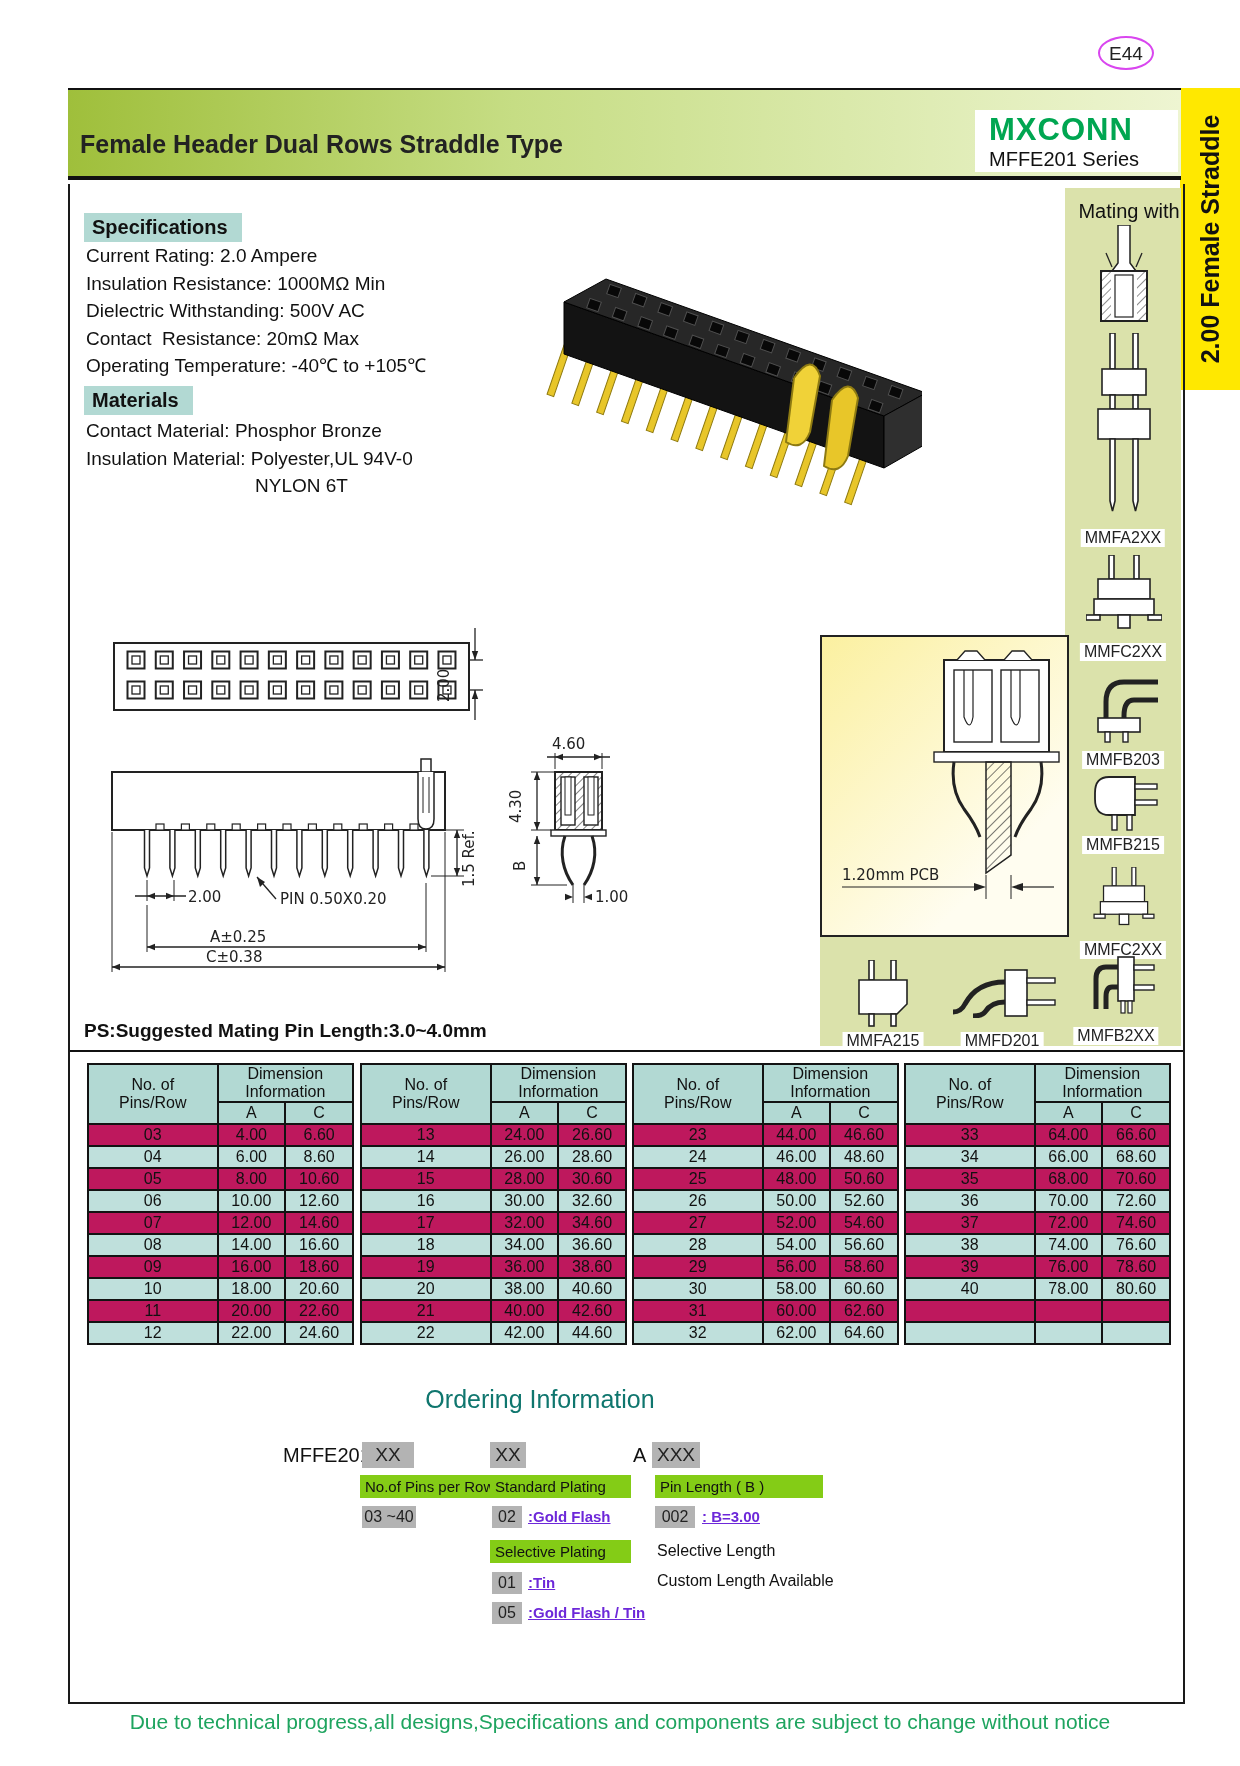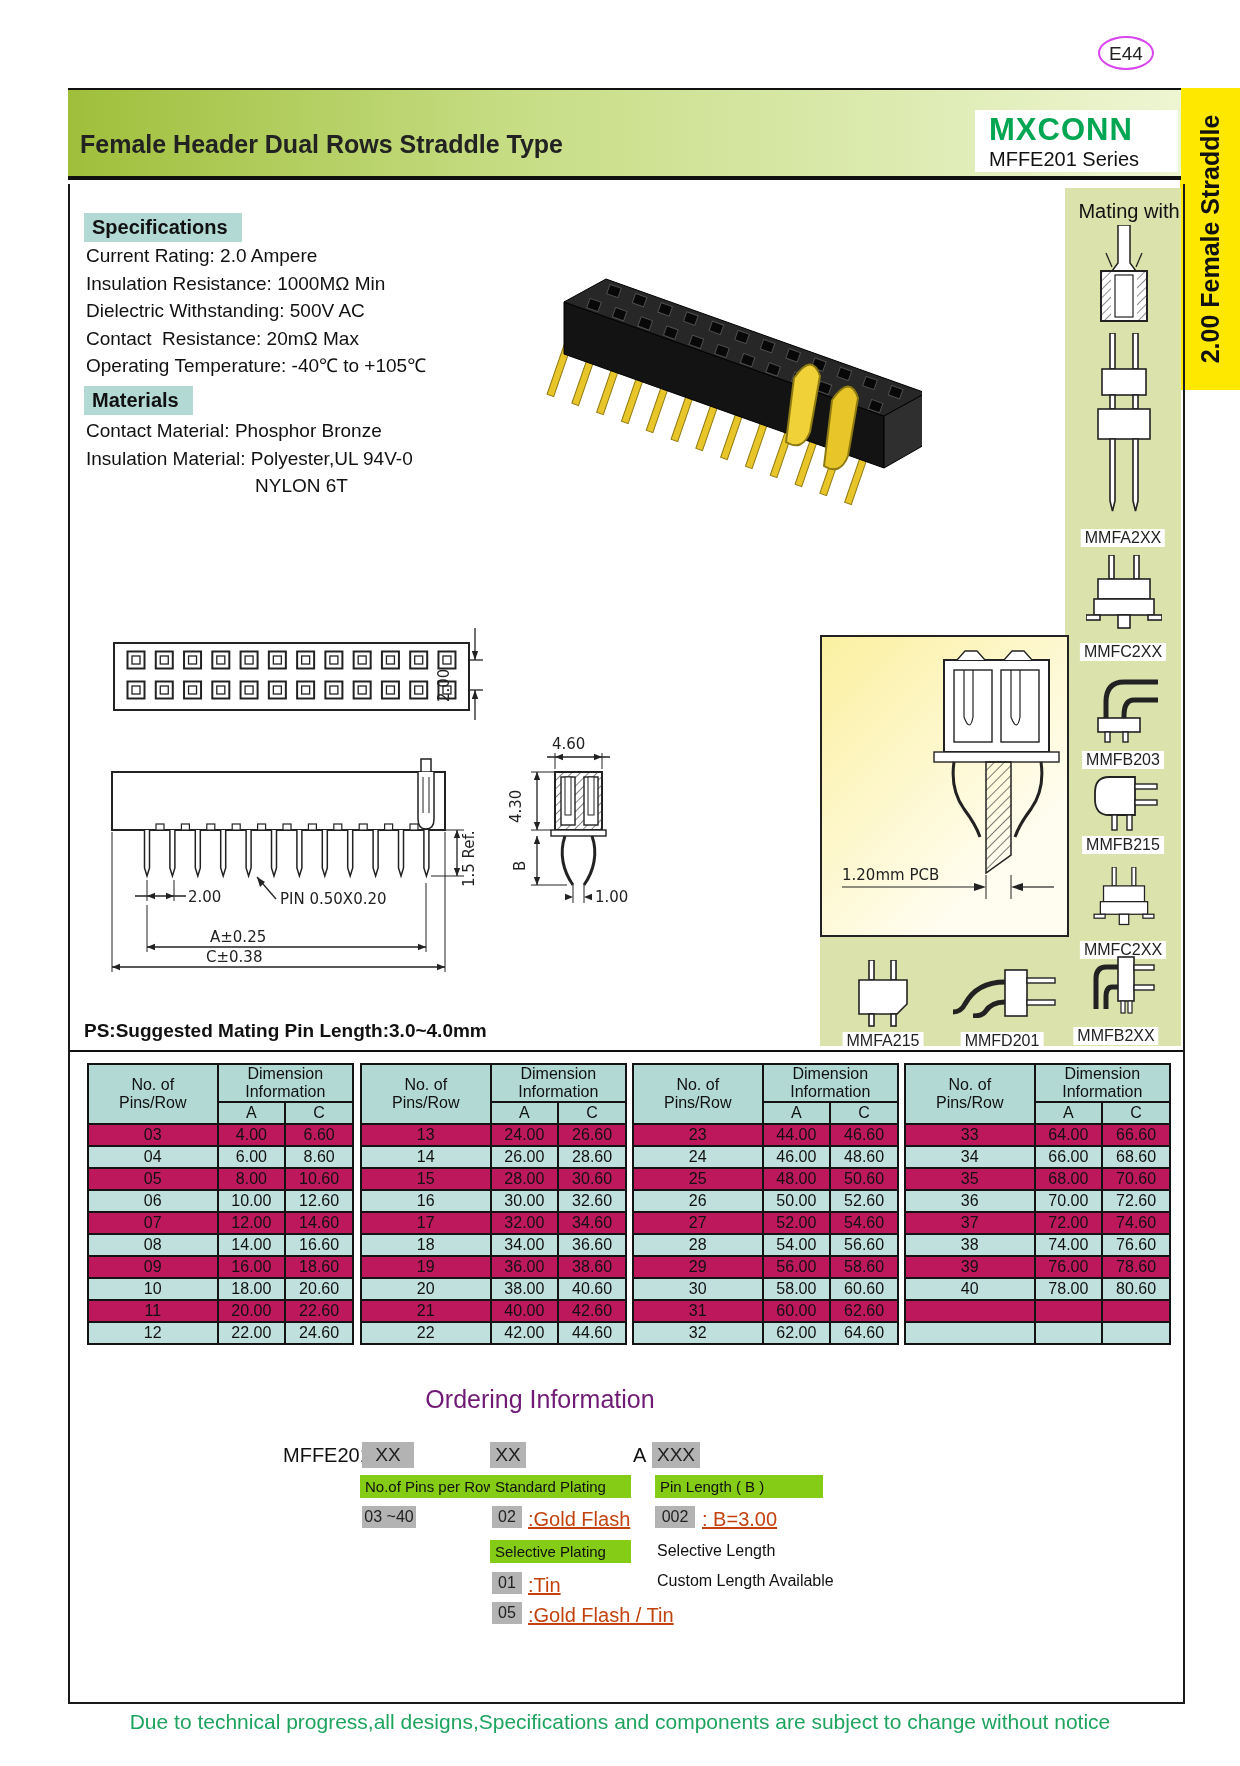--- a/index.html
+++ b/index.html
@@ -21,21 +21,21 @@
         writing-mode:vertical-rl;font-size:25px;font-weight:bold;color:#111;white-space:nowrap;}
   
   #frame{left:68px;top:184px;width:1113px;height:1518px;border:2px solid #1a1a1a;border-top:none;box-sizing:content-box;}
   .olive{background:#dbe2ab;}
   .chip{display:inline-block;background:#b2d9d3;font-weight:bold;font-size:20px;padding:3px 14px 3px 8px;color:#111;}
   .speclines{font-size:19px;line-height:27.5px;color:#111;white-space:pre;}
   .plabel{position:absolute;transform:translateX(-50%);background:#fff;font-size:16px;color:#222;
           padding:0 4px;white-space:nowrap;}
   .gchip{position:absolute;background:#b3b3b3;text-align:center;font-size:16px;color:#222;padding:2px 0;}
   .tealbar{position:absolute;background:#84cc16;font-size:15px;color:#111;padding:3px 5px;white-space:nowrap;}
-  .ulbl{position:absolute;font-size:20px;color:#c2410c;text-decoration:underline;white-space:nowrap;}
+  .ulbl{position:absolute;font-size:15px;color:#6d28d9;text-decoration:underline;white-space:nowrap;font-weight:bold;}
   .plain{position:absolute;font-size:16px;color:#111;white-space:nowrap;}
   
   table.dim{position:absolute;border-collapse:collapse;table-layout:fixed;width:267px;background:#be185d;}
   table.dim th,table.dim td{border:2px solid #131313;text-align:center;font-weight:normal;
       font-size:16px;color:#111;padding:0;height:20px;overflow:hidden;}
   table.dim thead th{background:#b2d9d3;}
   table.dim tbody tr:nth-child(even){background:#bfe0dc;}
   table.dim .c1{width:85px;} table.dim .c2{width:89px;} table.dim .c3{width:89px;}
   svg text{font-family:"DejaVu Sans",sans-serif;fill:#222;}
   #footer{left:0;top:1710px;width:1240px;text-align:center;font-size:21px;color:#1ea45f;}
@@ -678,21 +678,21 @@
             <td></td>
           </tr>
           <tr>
             <td></td>
             <td></td>
             <td></td>
           </tr>
         </tbody>
     </table>
 
-    <div class="abs" style="left:0;top:1201px;width:940px;text-align:center;font-size:25px;color:#701a75;">Ordering Information</div>
+    <div class="abs" style="left:0;top:1201px;width:940px;text-align:center;font-size:25px;color:#0f766e;">Ordering Information</div>
 
     <div class="abs" style="left:213px;top:1260px;font-size:20px;color:#111;">MFFE201 -</div>
     <div class="gchip" style="left:292px;top:1258px;width:52px;font-size:19px;">XX</div>
     <div class="gchip" style="left:420px;top:1258px;width:36px;font-size:19px;">XX</div>
     <div class="abs" style="left:563px;top:1260px;font-size:20px;color:#111;">A</div>
     <div class="gchip" style="left:582px;top:1258px;width:48px;font-size:19px;">XXX</div>
 
     <div class="tealbar" style="left:290px;top:1291px;width:128px;">No.of Pins per Row</div>
     <div class="tealbar" style="left:420px;top:1291px;width:131px;">Standard Plating</div>
     <div class="tealbar" style="left:585px;top:1291px;width:158px;">Pin Length ( B )</div>

